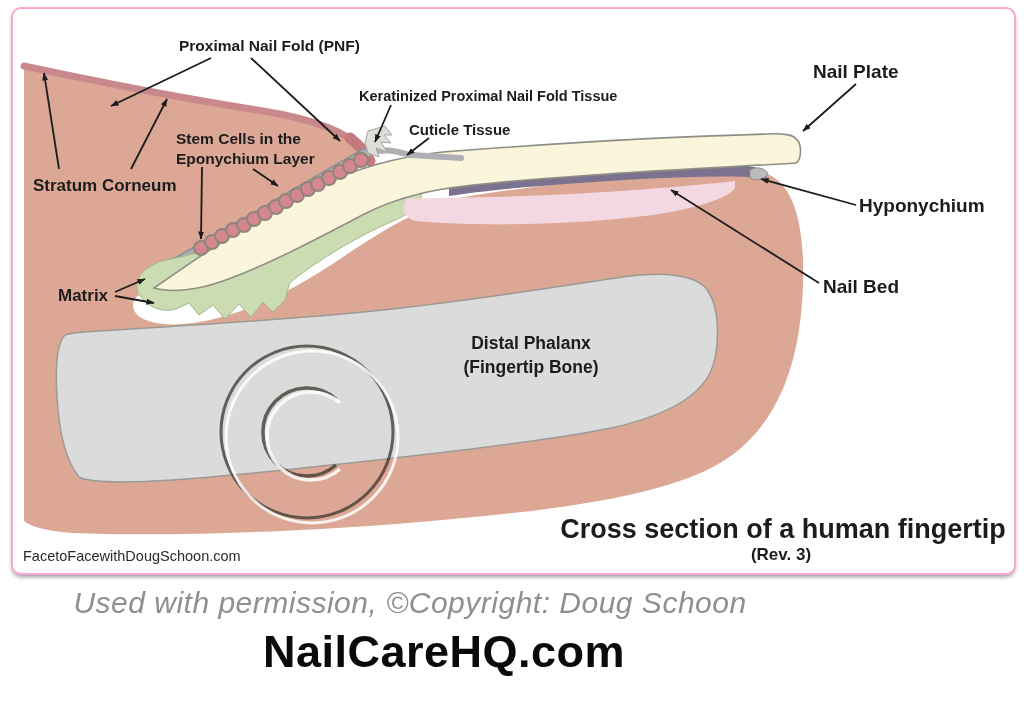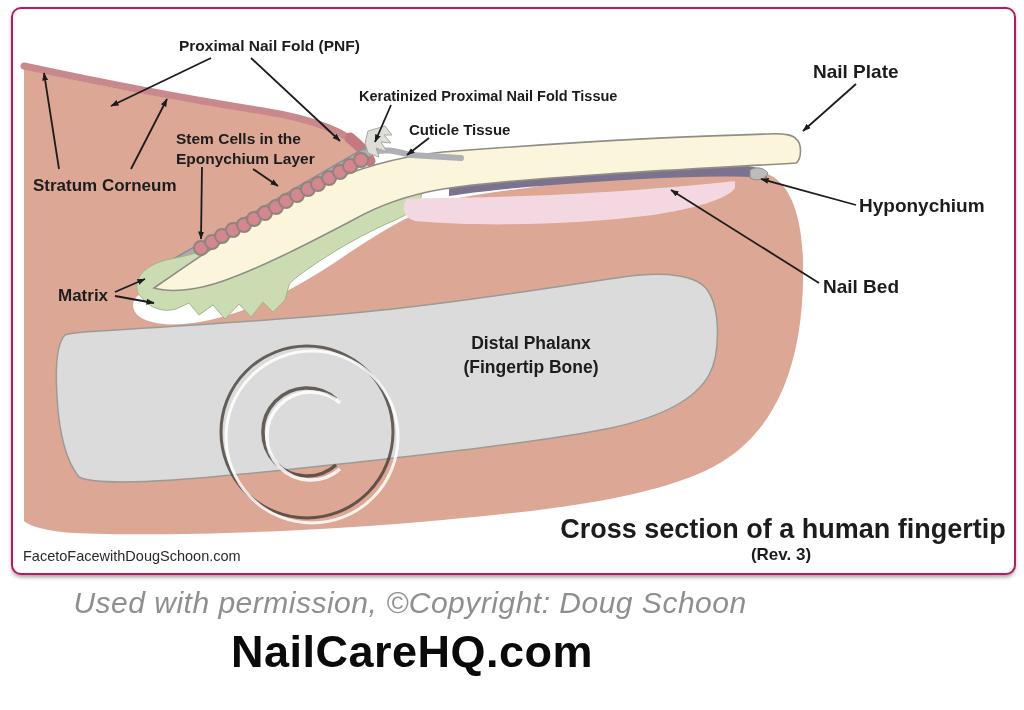--- a/index.html
+++ b/index.html
@@ -1,25 +1,25 @@
 <!DOCTYPE html>
 <html><head>
 <meta charset="utf-8">
 <style>
   html,body{margin:0;padding:0;background:#ffffff;width:1024px;height:710px;position:relative;
             font-family:"Liberation Sans", sans-serif;}
   .card{position:absolute;left:11px;top:7px;width:1001px;height:564px;background:#ffffff;
-        border:2px solid #be185d;border-radius:10px;overflow:hidden;
+        border:2px solid #f9a8d4;border-radius:10px;overflow:hidden;
         box-shadow:0 3px 4px -1px rgba(0,0,0,0.4);}
   .card svg{position:absolute;left:0;top:0;}
   .lbl{font-family:"Liberation Sans",sans-serif;font-weight:700;fill:#1c1c1c;}
   .footer-permission{position:absolute;left:0;top:586px;width:820px;text-align:center;
         font-style:italic;font-size:30px;color:#8f8f8f;letter-spacing:0.5px;}
   .footer-site{position:absolute;left:0;top:626px;width:824px;text-align:center;
-        font-weight:700;font-size:45px;color:#0a0a0a;letter-spacing:0.5px;}
+        font-weight:700;font-size:45px;color:#0a0a0a;letter-spacing:0.5px;padding-left:32px;}
 </style>
 </head>
 <body>
 
 <div class="card">
   <svg width="1001" height="564" viewBox="0 0 1001 564">
     <defs>
       <marker id="ah" markerUnits="userSpaceOnUse" markerWidth="10" markerHeight="8" refX="7.5" refY="3" orient="auto">
         <path d="M0,0 L8,3 L0,6 Z" fill="#1c1c1c"></path>
       </marker>

